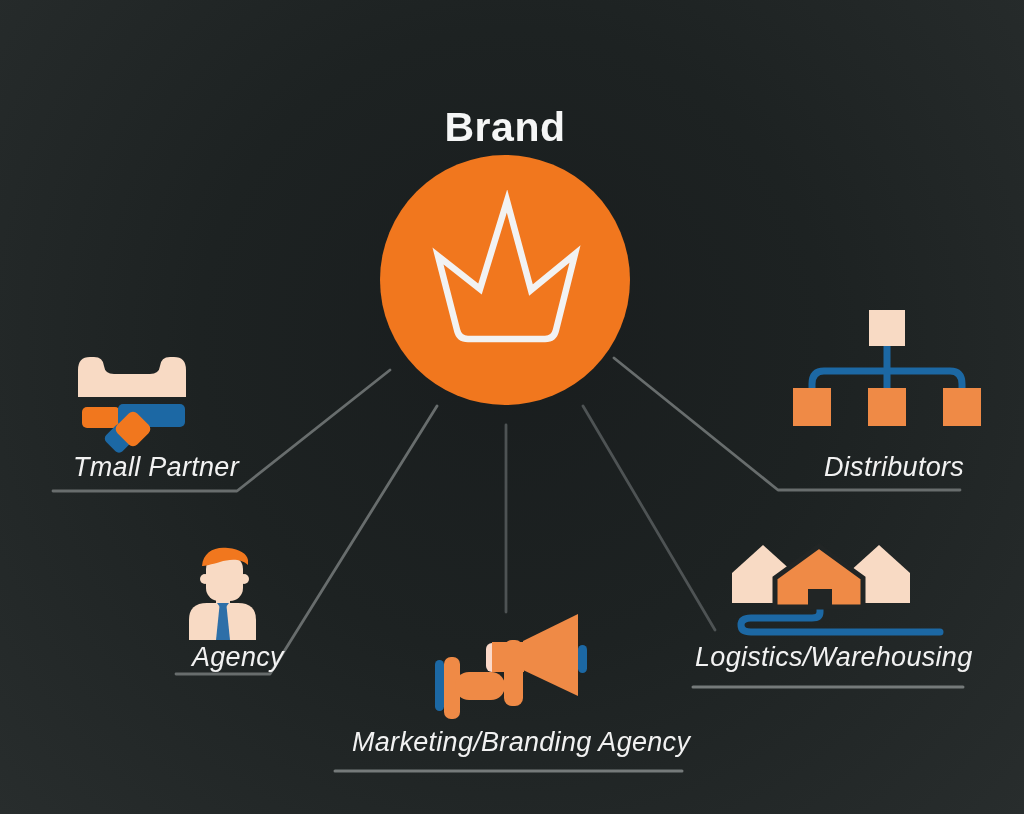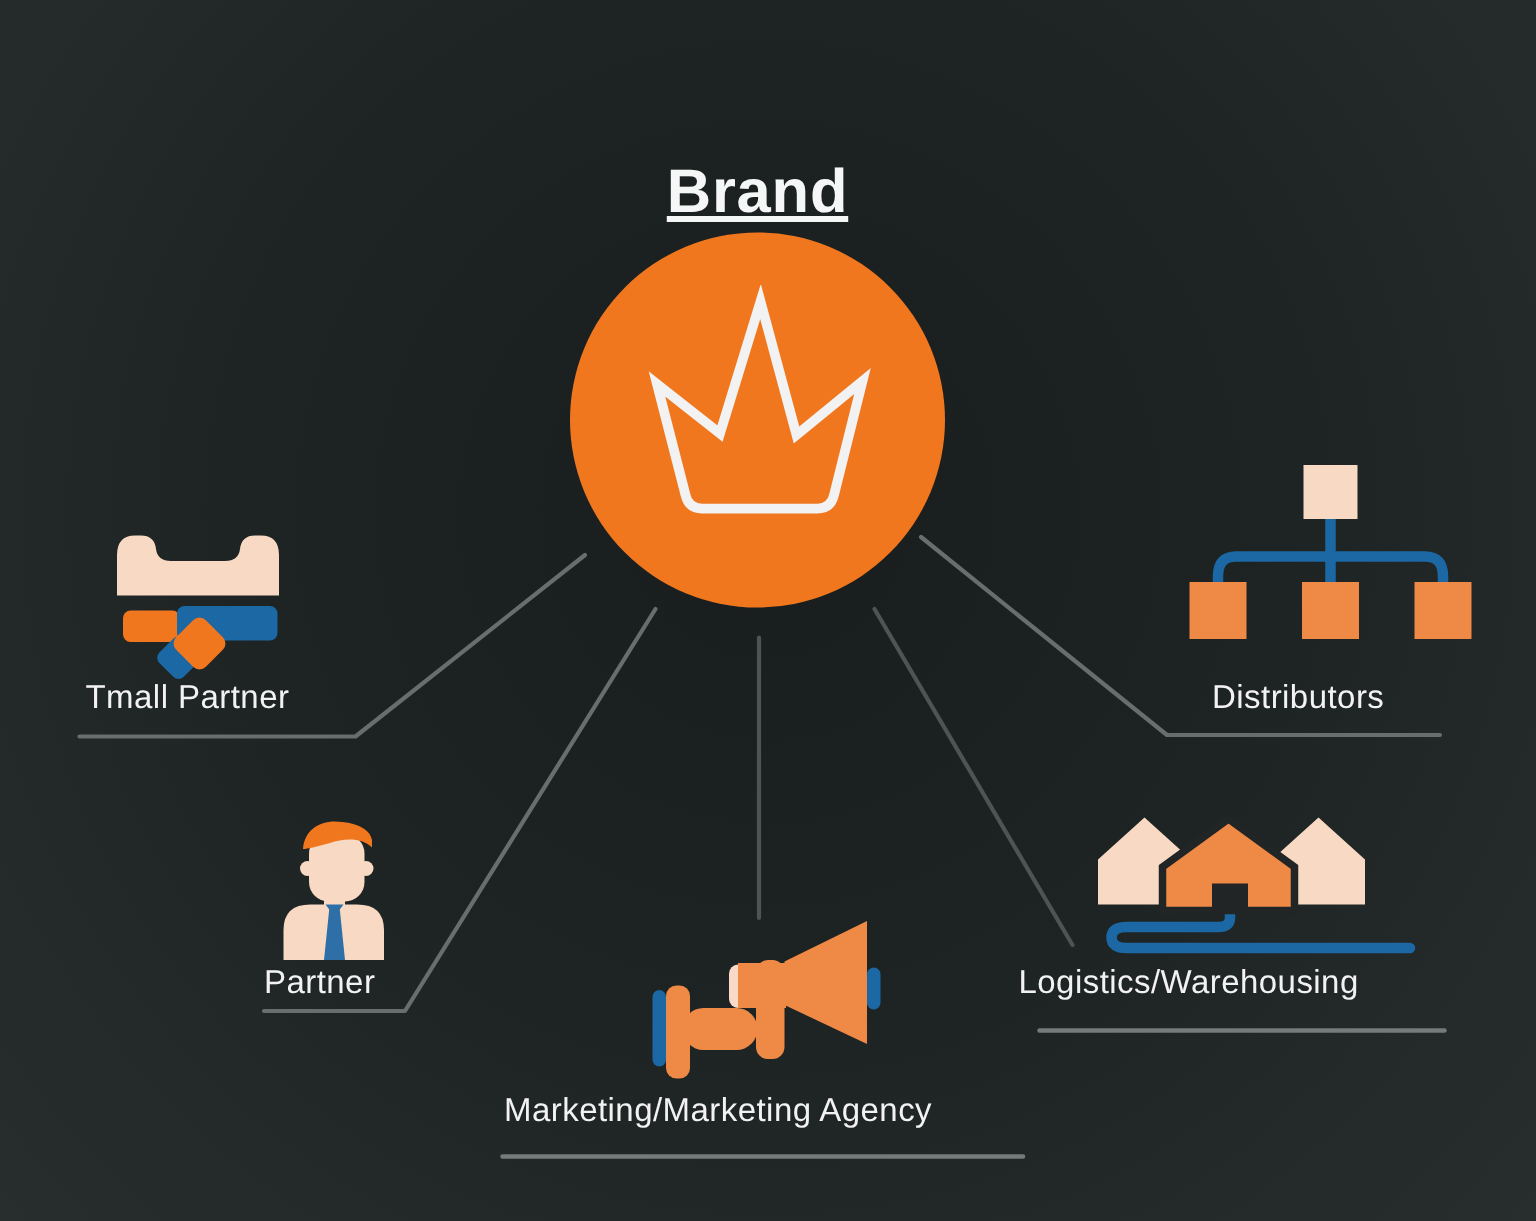--- a/index.html
+++ b/index.html
@@ -9,29 +9,29 @@
     background:#212626;
   }
   .canvas{
     position:relative;width:1024px;height:814px;
     background:radial-gradient(circle at 50% 42%, #191d1e 0%, #1d2222 45%, #232828 75%, #282d2d 100%);
   }
   .abs{position:absolute;}
   .brand-title{
     left:380px;top:104px;width:250px;
     text-align:center;
-    color:#f5f6f6;font-size:41px;font-weight:700;letter-spacing:.5px;text-decoration:underline;
+    color:#f5f6f6;font-size:41px;font-weight:700;letter-spacing:.5px;
   }
   .brand-circle{
     left:380px;top:155px;width:250px;height:250px;
     border-radius:50%;background:#f1771e;
   }
   .node-label{
-    color:#f2f2f2;font-size:22px;font-weight:500;
-    letter-spacing:.3px;white-space:nowrap;
+    color:#f2f2f2;font-size:27px;font-style:italic;font-weight:500;
+    letter-spacing:.3px;white-space:nowrap;margin-left:16px;
   }
   .lbl-tmall{left:57px;top:452px;}
   .lbl-lawyer{left:176px;top:642px;}
   .lbl-distributors{left:808px;top:452px;}
   .lbl-logistics{left:679px;top:642px;}
   .lbl-marketing{left:336px;top:727px;}
   svg{display:block;}
 </style>
 </head>
 <body>
@@ -101,18 +101,18 @@
 
   <svg class="abs" style="left:785px;top:303px" width="205" height="132" viewBox="785 303 205 132">
     <path d="M887 344 L887 371 M812 389 L812 384 Q812 371 824 371 L950 371 Q962 371 962 384 L962 389 M887 371 L887 389" stroke="#1c68a4" stroke-width="7" fill="none"></path>
     <rect x="869" y="310" width="36" height="36" fill="#f8dac4"></rect>
     <rect x="793" y="388" width="38" height="38" fill="#ef8a46"></rect>
     <rect x="868" y="388" width="38" height="38" fill="#ef8a46"></rect>
     <rect x="943" y="388" width="38" height="38" fill="#ef8a46"></rect>
   </svg>
 
   <div class="abs node-label lbl-tmall">Tmall Partner</div>
-  <div class="abs node-label lbl-lawyer">Partner</div>
+  <div class="abs node-label lbl-lawyer">Agency</div>
   <div class="abs node-label lbl-logistics">Logistics/Warehousing</div>
   <div class="abs node-label lbl-distributors">Distributors</div>
-  <div class="abs node-label lbl-marketing">Marketing/Marketing Agency</div>
+  <div class="abs node-label lbl-marketing">Marketing/Branding Agency</div>
 
 </div>
 
 </body></html>

